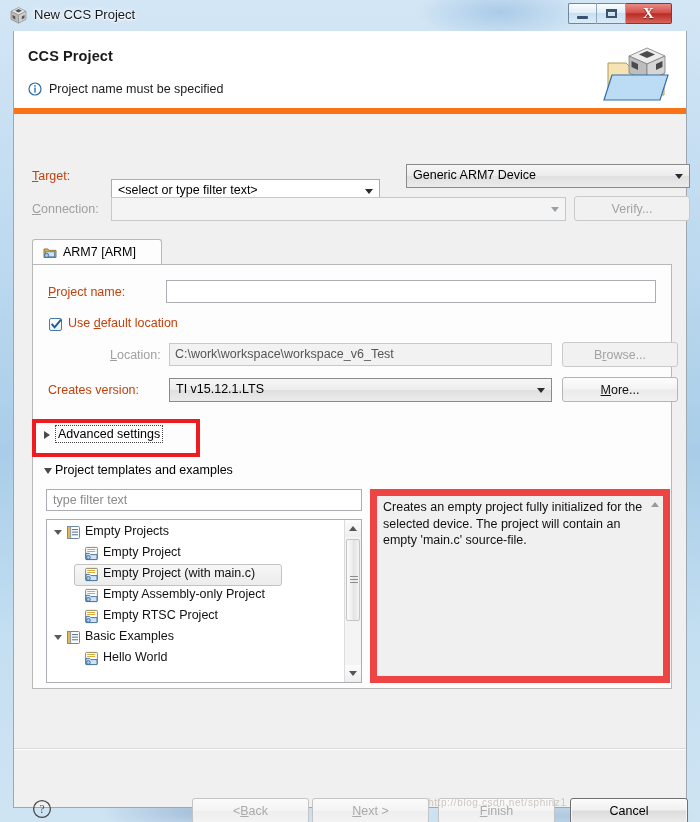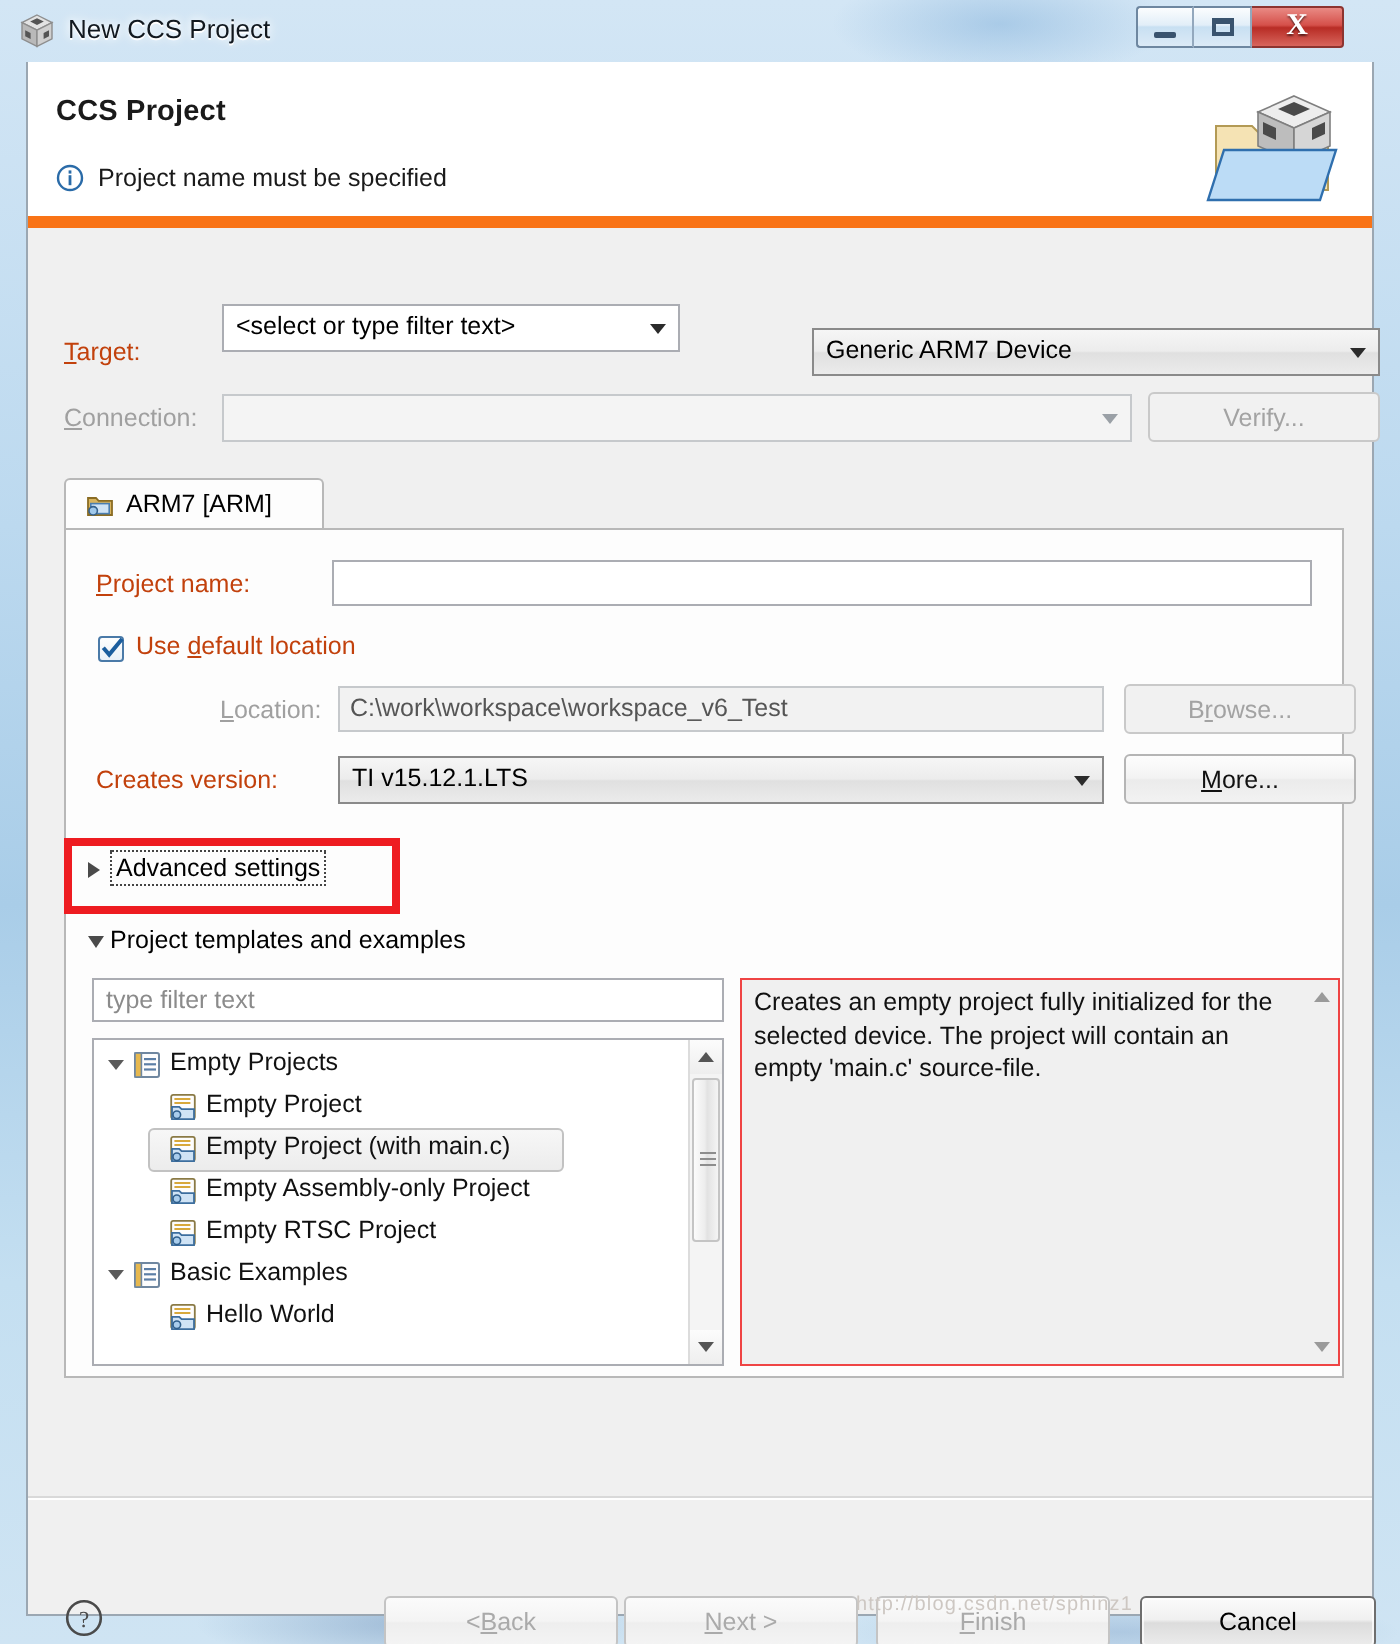--- a/index.html
+++ b/index.html
@@ -122,21 +122,21 @@
   }
   .combo.gray{
     background:linear-gradient(180deg,#f6f6f6 0%,#ececec 48%,#e0e0e0 52%,#ebebeb 100%);
     border:1px solid #8a8a8a;
   }
   .combo.disabled{
     background:#f4f4f4;border:1px solid #c6c9cc;
   }
   .combo.disabled .arrow{border-top-color:#9aa0a6;}
 
-  #target-filter{left:97px;top:121px;width:229px;}
+  #target-filter{left:97px;top:148px;width:269px;}
   #target-device{left:392px;top:133px;width:284px;}
   #connection-combo{left:97px;top:166px;width:455px;}
 
   .btn{
     position:absolute;height:25px;box-sizing:border-box;
     border:1px solid #b5b5b5;border-radius:3px;
     background:linear-gradient(180deg,#fdfdfd 0%,#f3f3f3 48%,#ebebeb 52%,#f2f2f2 100%);
     font-size:12.5px;color:#111;
     display:flex;align-items:center;justify-content:center;
     cursor:default;
@@ -270,21 +270,21 @@
     box-sizing:border-box;
   }
   #tree-thumb .grip{
     position:absolute;left:3px;top:36px;width:8px;height:7px;
     background:linear-gradient(180deg,#8d8d8d 0 1px,transparent 1px 3px,#8d8d8d 3px 4px,transparent 4px 6px,#8d8d8d 6px 7px);
   }
 
   
   #desc{
     position:absolute;left:356px;top:458px;width:300px;height:194px;
-    border:1px solid #ef4444;background:#f0f0f0;box-sizing:border-box;
+    border:7px solid #ef4444;background:#f0f0f0;box-sizing:border-box;
     overflow:hidden;
   }
   #desc-text{
     position:absolute;left:6px;top:3px;width:264px;
     font-size:12.5px;color:#111;line-height:16.5px;
   }
   #desc-sb{
     position:absolute;right:0;top:0;width:16px;height:192px;
     background:#f0f0f0;box-sizing:border-box;
   }

